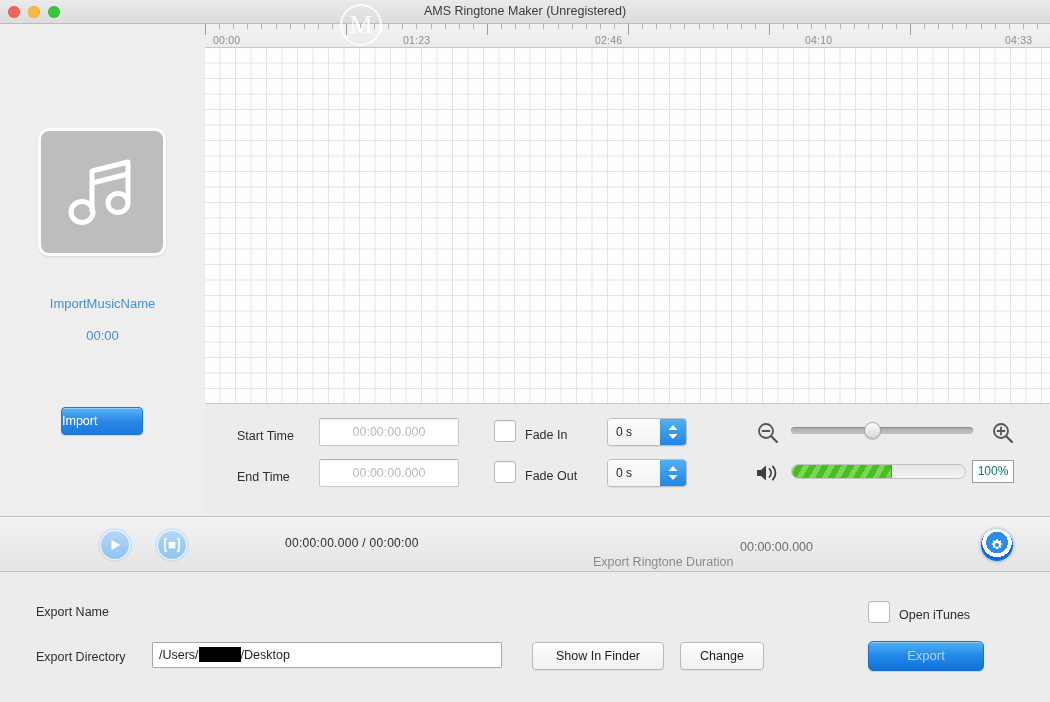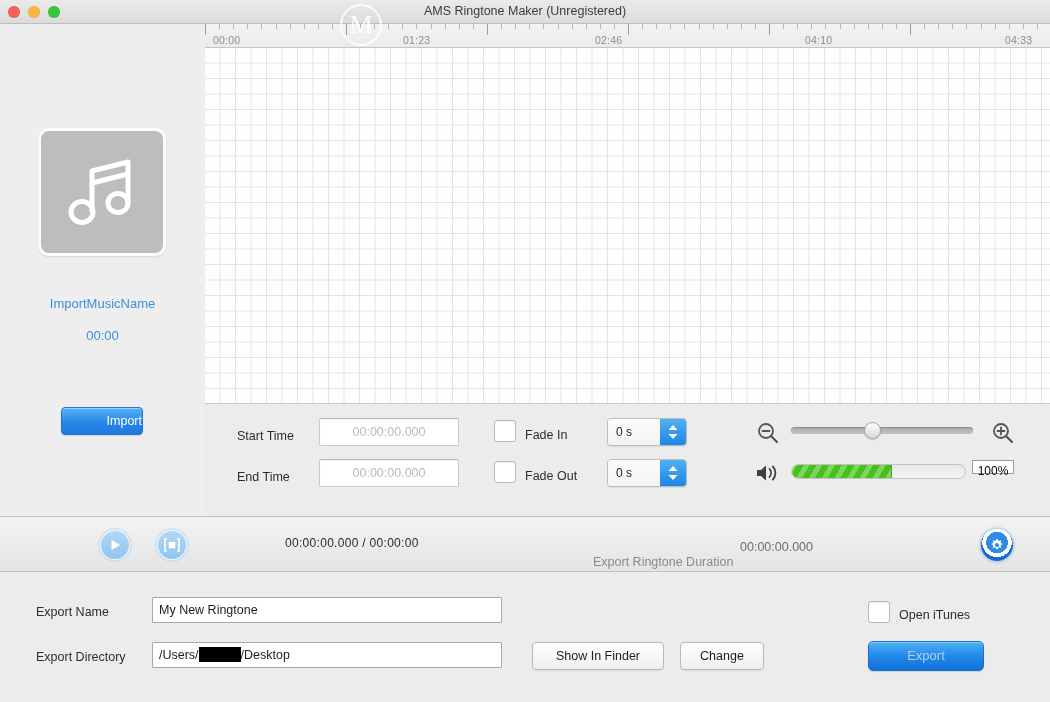--- a/index.html
+++ b/index.html
@@ -53,21 +53,21 @@
     font-size: 13px; color: #3d8fe0;
   }
   .music-dur {
     position: absolute; left: 0; top: 304px; width: 205px; text-align: center;
     font-size: 13px; color: #3d8fe0;
   }
   .btn-import {
     position: absolute; left: 61px; top: 383px; width: 82px; height: 28px;
     border-radius: 4px; border: 1px solid #2176cf;
     background: linear-gradient(to bottom, #58b4f4 0%, #2a87e8 52%, #1c7ade 100%);
-    color: #fff; font-size: 12.5px; line-height: 26px; text-align: right;
+    color: #fff; font-size: 12.5px; line-height: 26px; text-align: left;
     box-shadow: 0 1px 1px rgba(0,0,0,.12), inset 0 1px 0 rgba(255,255,255,.38);
     cursor: default;
   }
 
   
   .ruler {
     position: absolute; left: 205px; top: 24px; width: 845px; height: 24px;
     background: linear-gradient(to bottom,#f2f2f2 0%, #ebebeb 100%);
     border-bottom: 1px solid #c6c6c6;
     overflow: hidden;
@@ -149,22 +149,22 @@
     border: 1px solid #c2c2c2; overflow: hidden;
   }
   .volfill {
     position: absolute; left: 0; top: 0; height: 100%;
     background-color: #45c119;
     background-image: repeating-linear-gradient(-60deg,
       rgba(255,255,255,.30) 0 5px, rgba(255,255,255,0) 5px 11px);
     border-right: 1px solid #3aa815;
   }
   .volpct {
-    position: absolute; width: 42px; height: 14px; background: #fff;
-    border: 1px solid #9c9c9c; font-size: 12px; color: #000000;
+    position: absolute; width: 42px; height: 23px; background: #fff;
+    border: 1px solid #9c9c9c; font-size: 12px; color: #0f766e;
     line-height: 21px; text-align: center;
   }
 
   
   .transport {
     position: absolute; left: 0; top: 516px; width: 1050px; height: 56px;
     background: linear-gradient(to bottom,#f3f3f3 0%,#e4e4e4 100%);
     border-top: 1px solid #c2c2c2; border-bottom: 1px solid #c2c2c2;
   }
   .circbtn {
@@ -429,23 +429,20 @@
     <div class="gearbtn" style="left:981px; top:12px;">
       <svg width="15" height="15" viewBox="0 0 24 24">
         <path d="M12 2.6 l1.5 0 .5 2.2 1.9 .8 1.9-1.2 1.1 1.1 -1.2 1.9 .8 1.9 2.2 .5 0 1.5 -2.2 .5 -.8 1.9 1.2 1.9 -1.1 1.1 -1.9-1.2 -1.9 .8 -.5 2.2 -1.5 0 -1.5 0 -.5-2.2 -1.9-.8 -1.9 1.2 -1.1-1.1 1.2-1.9 -.8-1.9 -2.2-.5 0-1.5 2.2-.5 .8-1.9 -1.2-1.9 1.1-1.1 1.9 1.2 1.9-.8 .5-2.2 z" fill="#ffffff"></path>
         <circle cx="12" cy="12" r="3.2" fill="#2d8ce8"></circle>
       </svg>
     </div>
   </div>
 
   <div class="bottom">
     <div class="lbl" style="left:36px; top:33px;">Export Name</div>
-    <div class="textfield" style="left:152px; top:25px; width:350px;">
-      <input type="text" value="My New Ringtone" style="">
-    </div>
 
     <div class="lbl" style="left:36px; top:78px;">Export Directory</div>
     <div class="dirfield" style="left:152px; top:70px; width:350px;">
       <span>/Users/</span><span class="redact"></span><span>/Desktop</span>
     </div>
 
     <div class="pbtn" style="left:532px; top:70px; width:132px;">Show In Finder</div>
     <div class="pbtn" style="left:680px; top:70px; width:84px;">Change</div>
 
     <div class="cbox" style="left:868px; top:29px;"></div>

